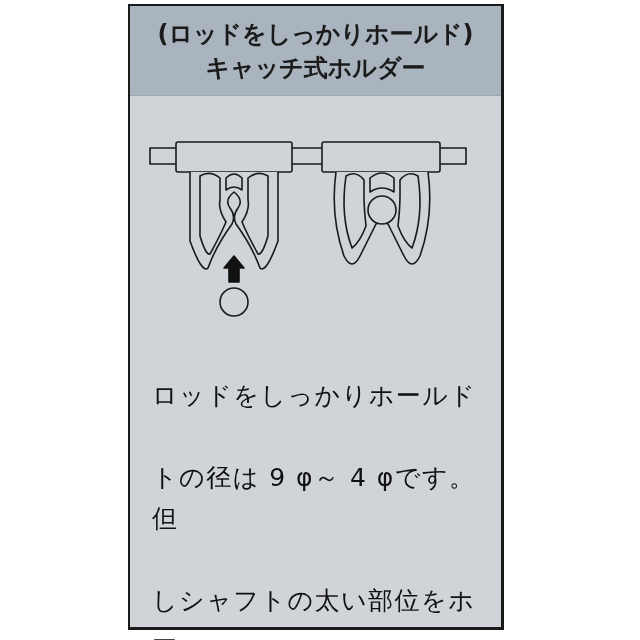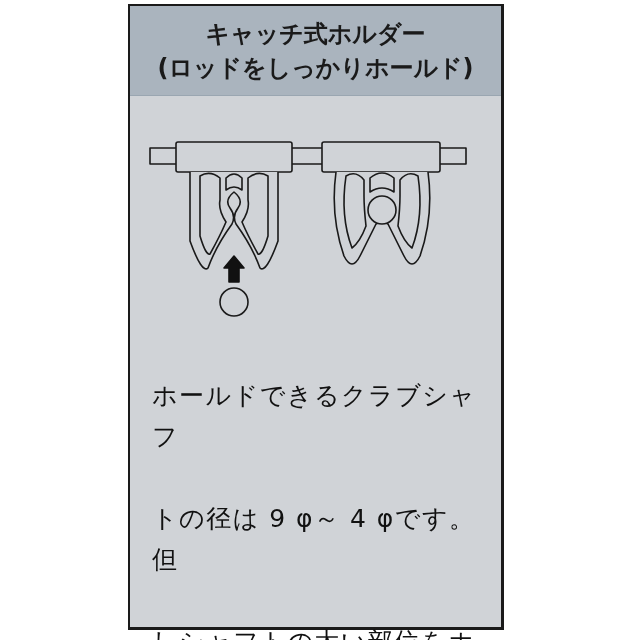--- a/index.html
+++ b/index.html
@@ -16,22 +16,22 @@
   .diagram { position:absolute; left:0; top:90px; width:372px; height:230px; }
   .body-text { position:absolute; left:22px; top:328px; width:340px;
                font-size:25px; line-height:41px; color:#111;
                white-space:pre-line; letter-spacing:1.5px; }
 </style>
 </head>
 <body>
 
 <div class="panel">
   <div class="header">
+    <span>(ロッドをしっかりホールド)</span>
     <span>キャッチ式ホルダー</span>
-    <span>(ロッドをしっかりホールド)</span>
   </div>
 
   <svg class="diagram" viewBox="0 0 372 230" xmlns="http://www.w3.org/2000/svg">
     <g fill="none" stroke="#1a1a1a" stroke-width="1.6" stroke-linejoin="round">
 
       <rect x="20" y="52" width="316" height="16" fill="#d0d3d7"></rect>
 
       <g>
         <rect x="46" y="46" width="116" height="30" rx="2" fill="#d0d3d7"></rect>
         <path d="M60 76 L60 145 Q72 178 78 172 Q86 150 102 128 Q106 120 100 112 Q94 104 104 96 Q114 104 108 112 Q102 120 106 128 Q122 150 130 172 Q136 178 148 145 L148 76" fill="#d0d3d7"></path>
@@ -49,21 +49,21 @@
         <circle cx="252" cy="114" r="14" fill="#d0d3d7"></circle>
       </g>
 
       <path d="M104 160 L114 172 L109 172 L109 186 L99 186 L99 172 L94 172 Z" fill="#111" stroke="#111"></path>
 
       <circle cx="104" cy="206" r="14" fill="#d0d3d7"></circle>
     </g>
   </svg>
 
   <div class="body-text">
-    <div>ホールドできるクラブシャフ</div>
+    <div>ロッドをしっかりホールド</div>
     <div>トの径は 9 φ～ 4 φです。但</div>
     <div>しシャフトの太い部位をホー</div>
     
     
     
     
     
   </div>
 </div>
 

